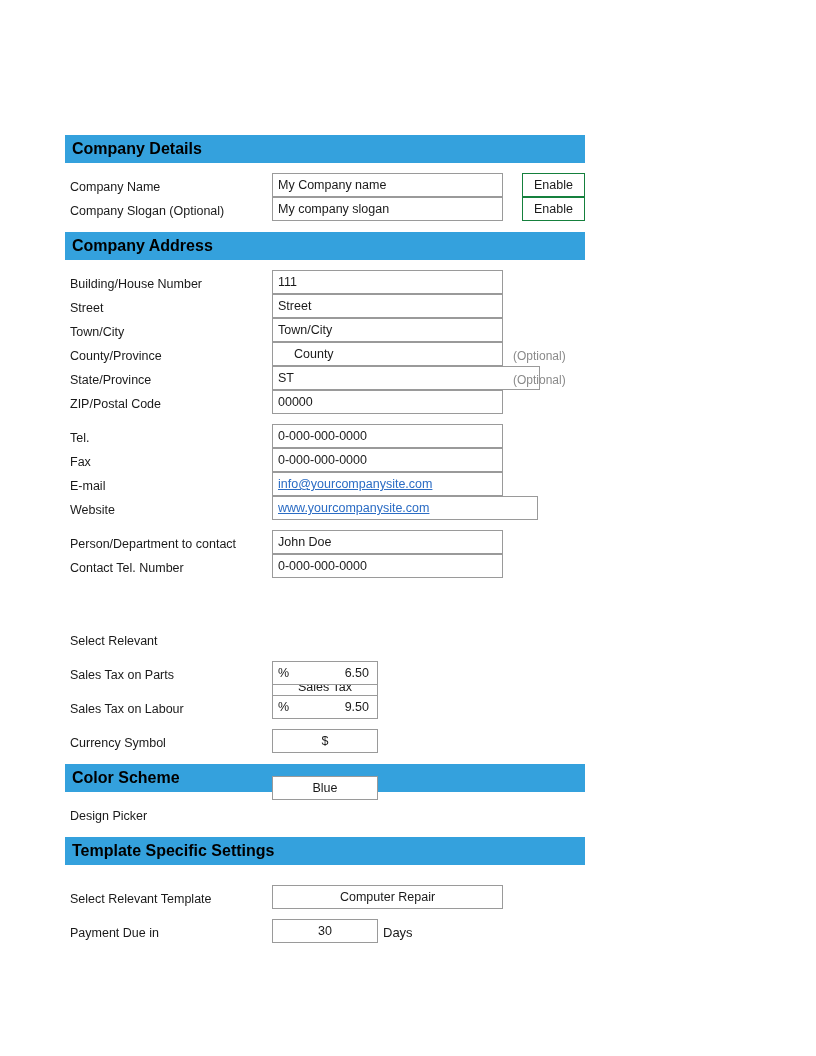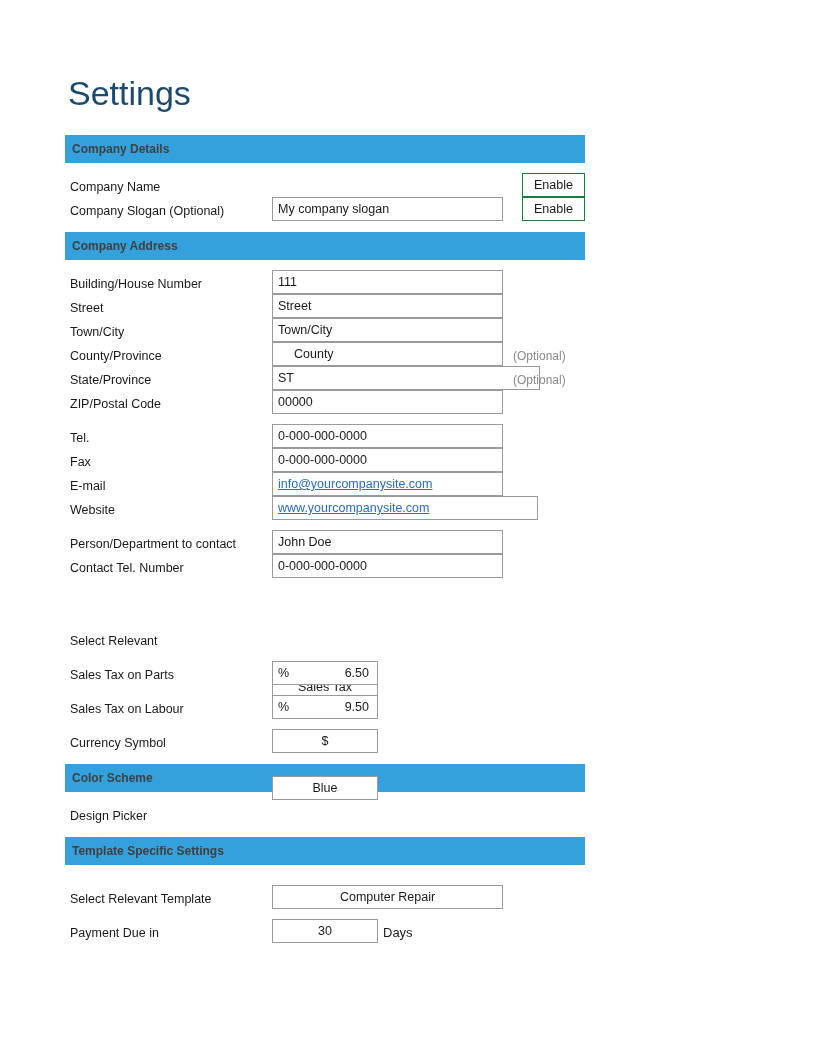--- a/index.html
+++ b/index.html
@@ -43,23 +43,23 @@
     width: 520px;
     height: 28px;
     background: #34a1dd;
     box-sizing: border-box;
   }
   .section-bar .section-title {
     position: absolute;
     left: 7px;
     top: 50%;
     transform: translateY(-50%);
-    font-size: 12px;
+    font-size: 16px;
     font-weight: bold;
-    color: #404040;
+    color: #000000;
     white-space: nowrap;
   }
 
   
   .field-label {
     position: absolute;
     font-size: 12.5px;
     color: #1a1a1a;
     line-height: 16px;
     white-space: nowrap;
@@ -129,27 +129,27 @@
     position: absolute;
     right: 8px;
     top: 0;
   }
 </style>
 </head>
 <body>
 
 <div class="page">
 
-  <div class="page-title">Settings</div>
 
   <div class="section-bar" style="top:135px;">
     <span class="section-title">Company Details</span>
   </div>
 
   <div class="field-label" style="left:70px; top:179px;">Company Name</div>
+  <div class="field-box" style="left:272px; top:173px; width:231px;">My Company name</div>
   <div class="btn-box" style="left:522px; top:173px; width:63px;">Enable</div>
 
   <div class="field-label" style="left:70px; top:203px;">Company Slogan (Optional)</div>
   <div class="field-box" style="left:272px; top:197px; width:231px;">My company slogan</div>
   <div class="btn-box" style="left:522px; top:197px; width:63px;">Enable</div>
 
   <div class="section-bar" style="top:232px;">
     <span class="section-title">Company Address</span>
   </div>
 

